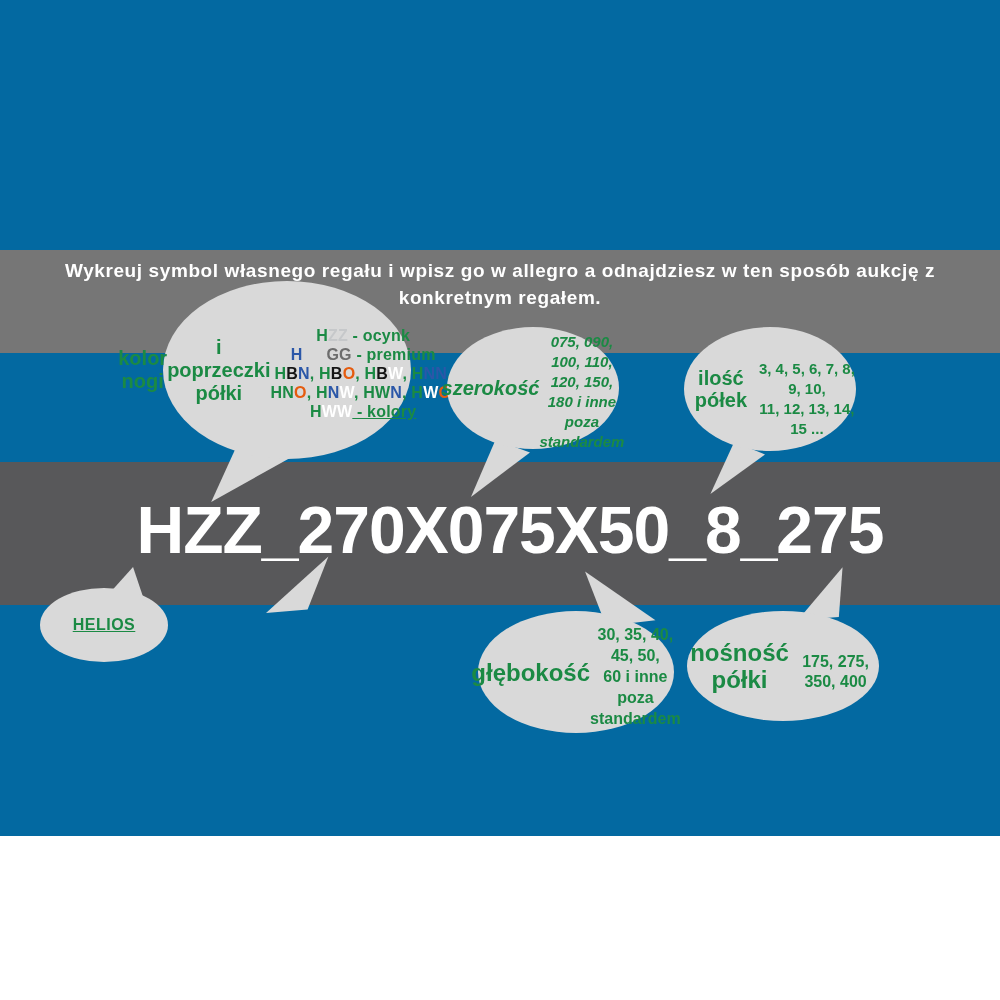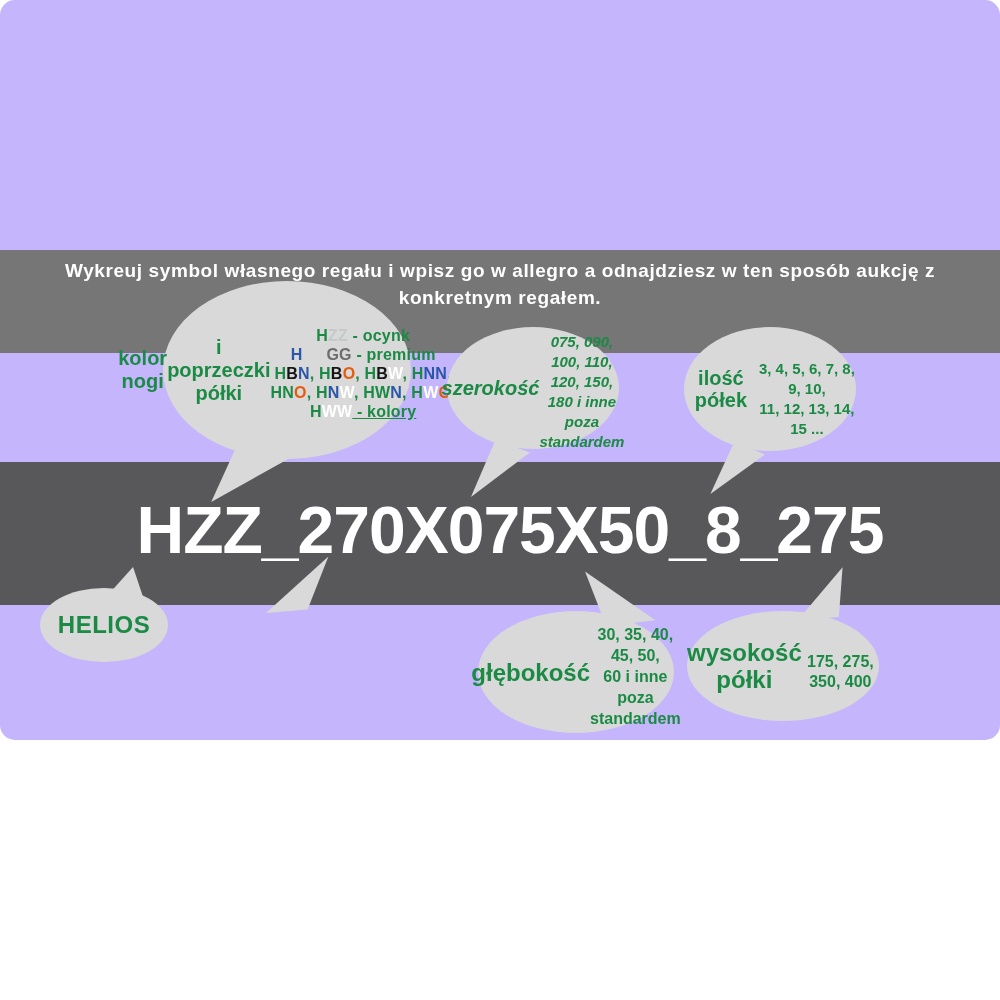--- a/index.html
+++ b/index.html
@@ -1,18 +1,18 @@
 <!DOCTYPE html>
 <html><head>
 <meta charset="utf-8">
 <style>
   html,body{margin:0;padding:0;background:#ffffff;}
   .canvas{
-    position:relative;width:1000px;height:740px;background:#c4b5fd;
-    overflow:hidden;font-family:"Liberation Sans",sans-serif;border-radius:15px;
+    position:relative;width:1000px;height:836px;background:#0369a1;
+    overflow:hidden;font-family:"Liberation Sans",sans-serif;
   }
   
   .top-band{position:absolute;left:0;top:250px;width:1000px;height:103px;background:#767676;}
   .top-text{position:absolute;left:0;top:7px;width:100%;text-align:center;
     color:#ffffff;font-weight:700;font-size:19px;line-height:27px;letter-spacing:.6px;}
   .dark-band{position:absolute;left:0;top:462px;width:1000px;height:143px;background:#58585a;padding-left:20px;}
   .symbol{position:absolute;left:0;top:50%;width:100%;transform:translateY(-55%);
     text-align:center;color:#ffffff;font-weight:700;font-size:66px;letter-spacing:-1px;white-space:nowrap;}
   
   .bub{position:absolute;background:#d9d9d9;border-radius:50%;
@@ -29,21 +29,21 @@
 
   .b-szer{left:447px;top:327px;width:172px;height:122px;font-style:italic;}
   .b-szer .title,.b-ilosc .title{font-size:20px;line-height:22px;}
   .t-szer{left:458px;top:440px;width:72px;height:57px;clip-path:polygon(18% 100%,52% 0%,100% 22%);}
 
   .b-ilosc{left:684px;top:327px;width:172px;height:124px;text-align:center;}
   .t-ilosc{left:695px;top:442px;width:70px;height:52px;clip-path:polygon(22% 100%,56% 0%,100% 24%);}
   .b-ilosc .vals{margin-top:19px;}
 
   .b-helios{left:40px;top:588px;width:128px;height:74px;}
-  .b-helios .title{font-size:24px;letter-spacing:.5px;}
+  .b-helios .title{font-size:16px;letter-spacing:.5px;text-decoration:underline;}
   .t-helios{left:98px;top:564px;width:48px;height:42px;clip-path:polygon(73% 7%,8% 90%,95% 82%);}
 
   .b-wys{left:163px;top:602px;width:212px;height:133px;}
   .b-wys .title,.b-gleb .title,.b-nos .title{font-size:24px;line-height:27px;}
   .b-wys .vals,.b-gleb .vals{font-size:16px;line-height:21px;margin-top:8px;}
   .t-wys{left:258px;top:553px;width:80px;height:60px;clip-path:polygon(88% 6%,10% 100%,62% 94%);}
 
   .b-gleb{left:478px;top:611px;width:196px;height:122px;}
   .t-gleb{left:578px;top:568px;width:88px;height:58px;clip-path:polygon(8% 6%,32% 100%,88% 90%);}
 
@@ -111,19 +111,19 @@
     <div class="title">głębokość</div>
     <div class="vals">
       <div>30, 35, 40, 45, 50,</div>
       <div>60 i inne poza</div>
       <div>standardem</div>
     </div>
   </div>
 
   <div class="tail t-nos"></div>
   <div class="bub b-nos">
-    <div class="title">wysokość półki</div>
+    <div class="title">nośność półki</div>
     <div class="vals">
       <div>175, 275, 350, 400</div>
     </div>
   </div>
 
 </div>
 
 </body></html>

